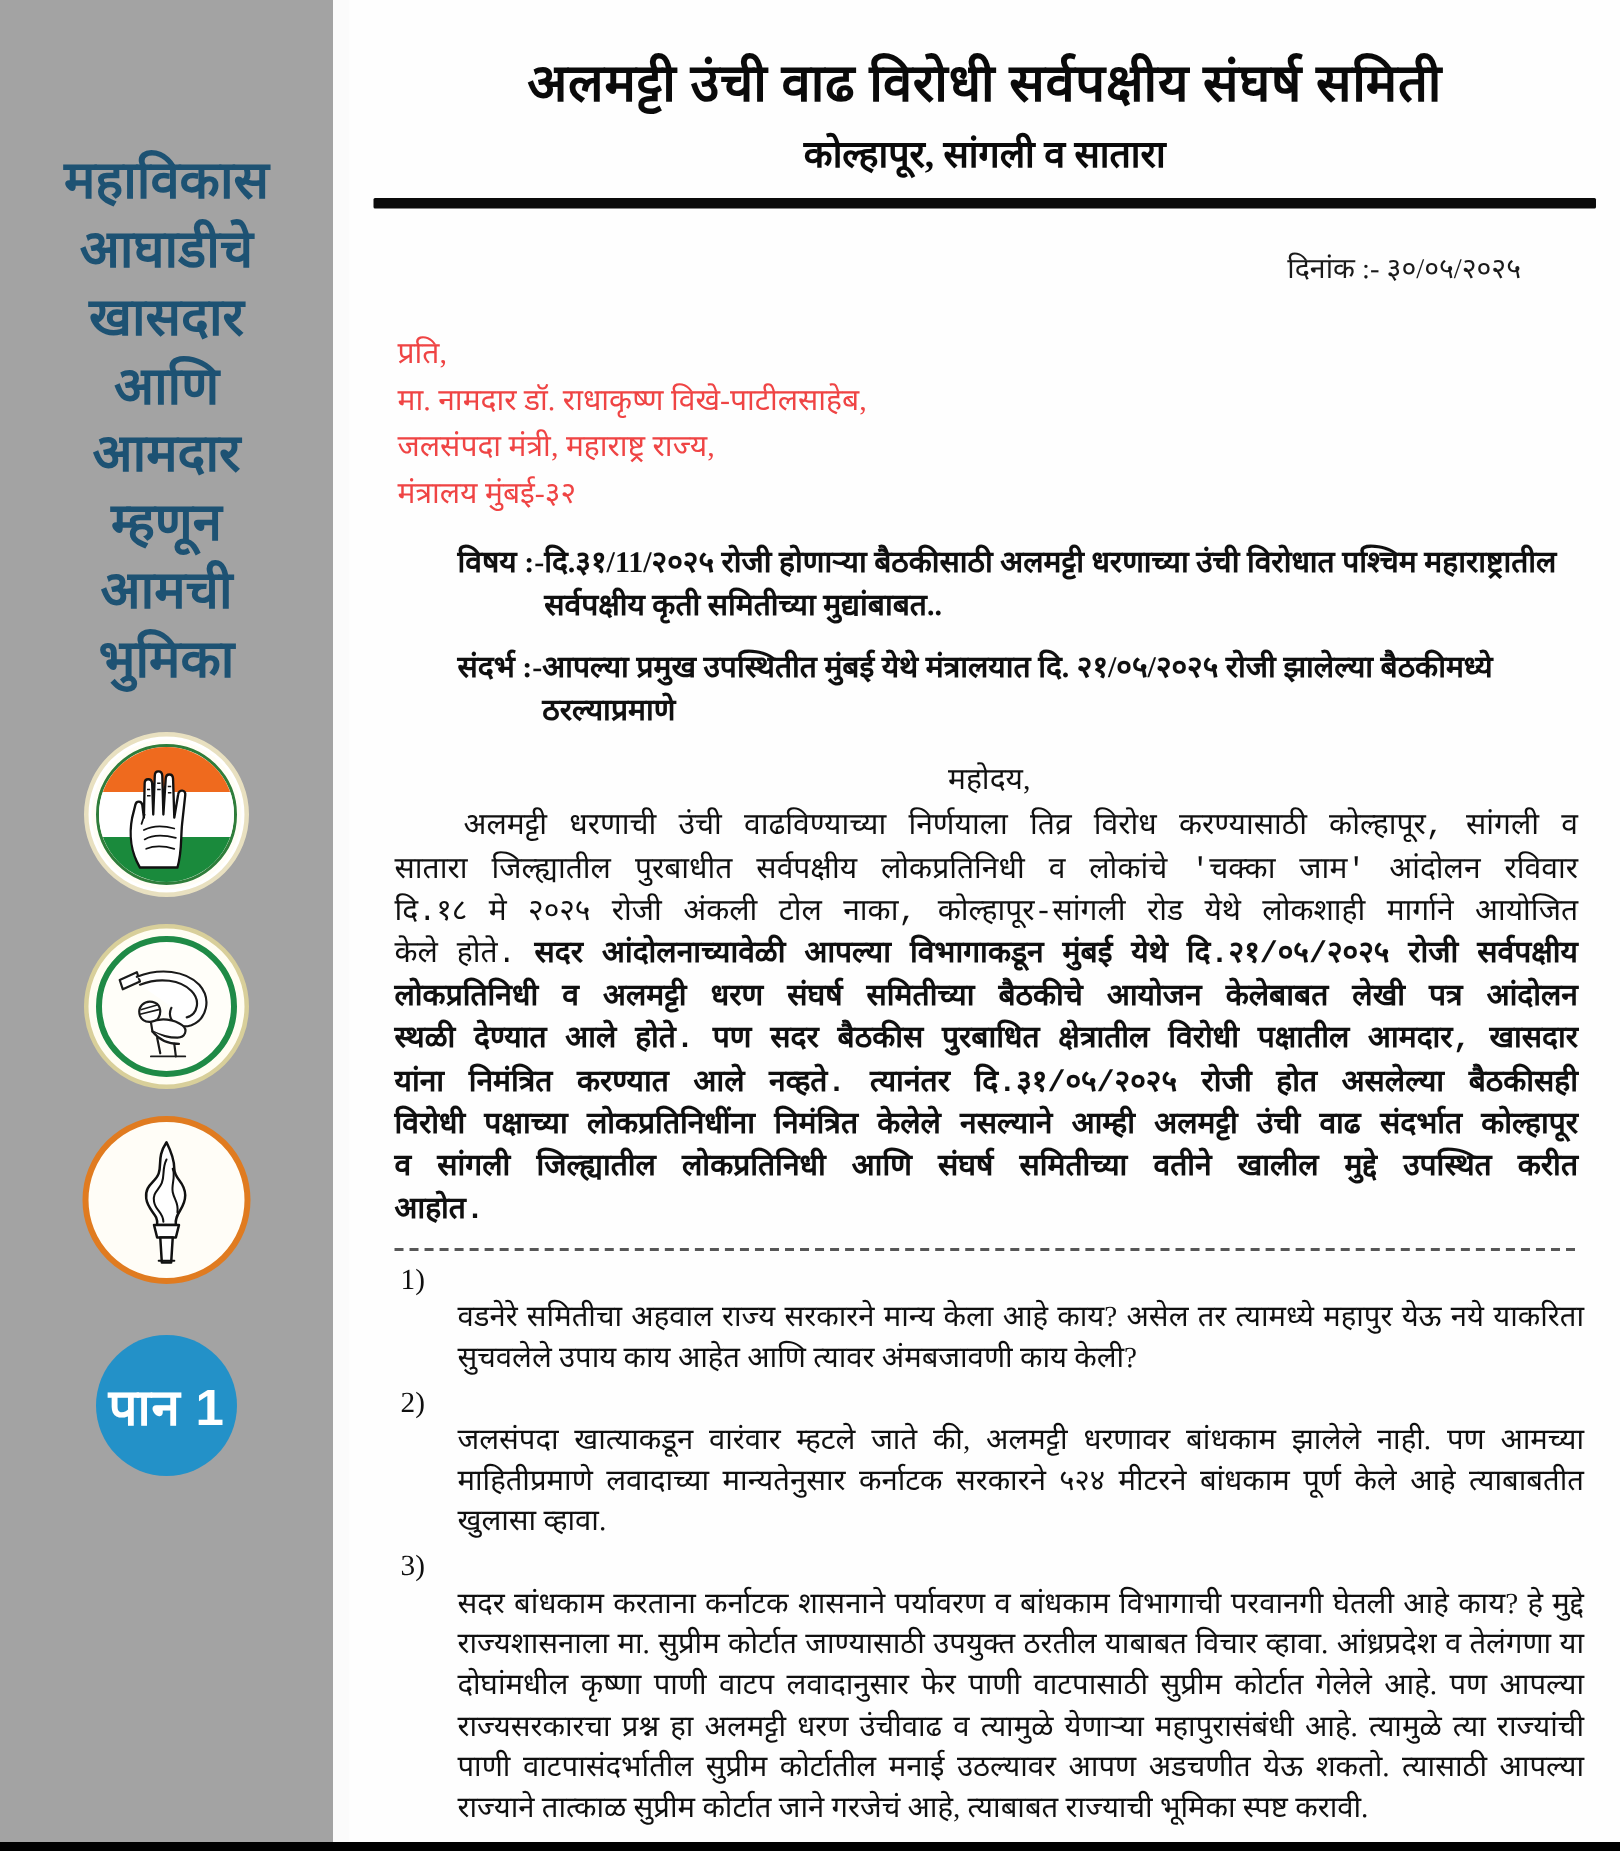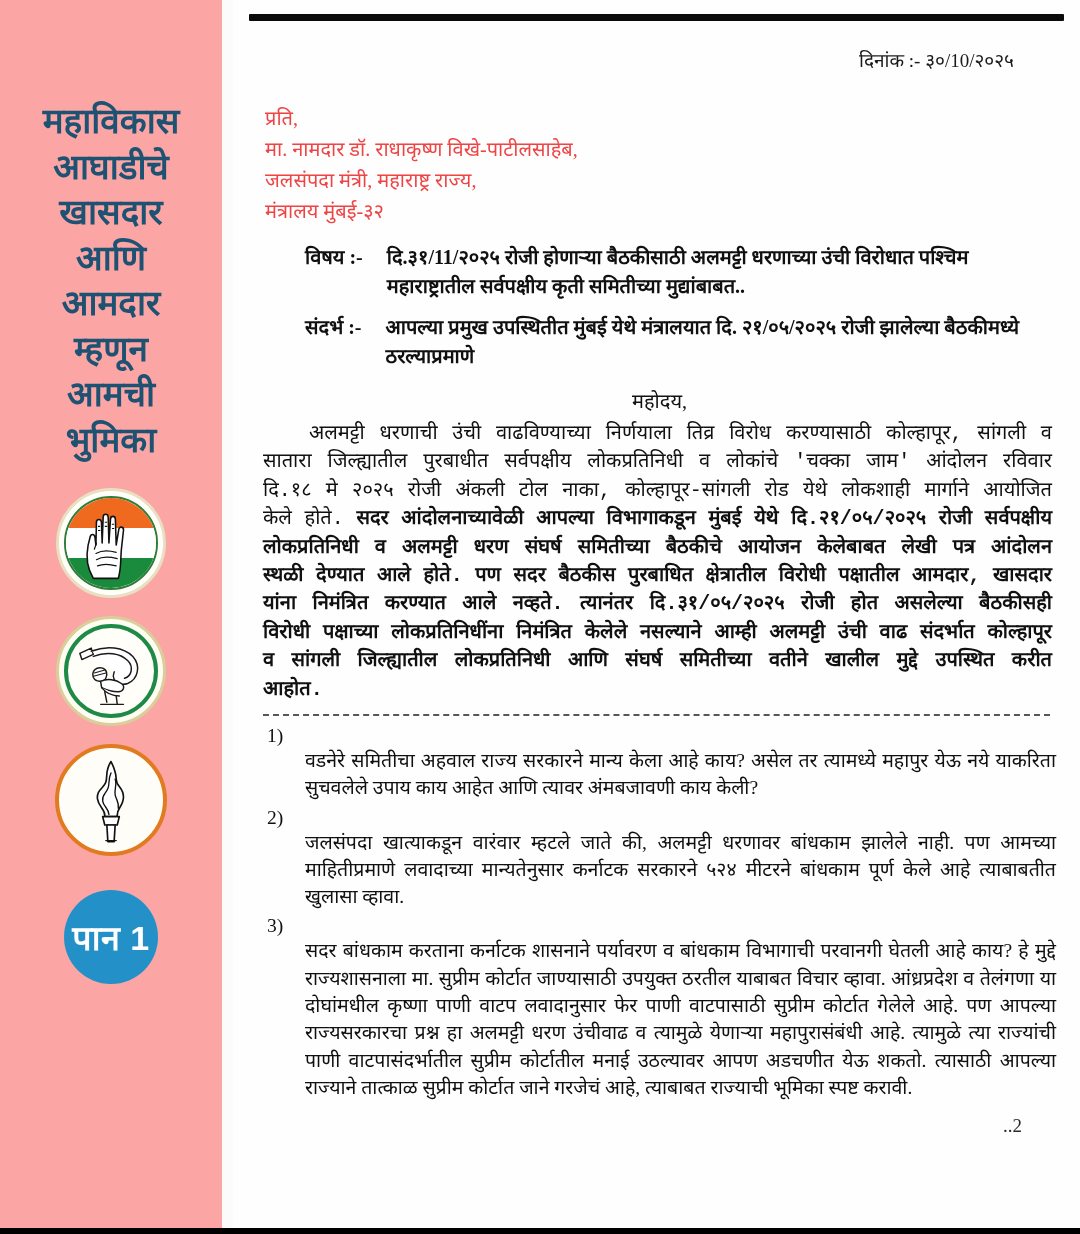--- a/index.html
+++ b/index.html
@@ -7,21 +7,21 @@
     width:1080px;height:1234px;
     background:#ffffff;
     font-family:"Liberation Sans","DejaVu Sans",sans-serif;
     overflow:hidden;
   }
   .screen{position:relative;width:1080px;height:1234px;background:#fdfdfd;}
 
   
   .sidebar{
     position:absolute;left:0;top:0;width:222px;height:1228px;
-    background:#fca5a5;
+    background:#a3a3a3;
     display:flex;flex-direction:column;align-items:center;
   }
   .sb-headline{
     margin-top:98px;
     width:200px;
     text-align:center;
     color:#1d5273;
     font-size:35px;
     line-height:1.30;
     font-weight:700;
@@ -102,21 +102,21 @@
   }
 
   .addr{
     margin-top:30px;padding-left:8px;
     font-size:20px;line-height:1.55;color:#ef4444;
     font-family:"Liberation Serif","DejaVu Serif",serif;
   }
 
   .refblock{margin-top:16px;padding-left:48px;}
   .refrow{
-    display:flex;align-items:flex-start;gap:24px;
+    display:flex;align-items:flex-start;gap:0;
     font-size:20px;line-height:1.45;font-weight:700;color:#101010;
     font-family:"Liberation Serif","DejaVu Serif",serif;
     margin-bottom:12px;
   }
   .reflabel{white-space:nowrap;}
   .reftext{flex:1;}
 
   .salute{
     margin-top:16px;padding-left:6px;
     font-size:20px;color:#111;
@@ -257,27 +257,31 @@
 
     </div>
 
     <div class="page-badge">पान 1</div>
   </div>
 
   <div class="doc-edge"></div>
 
   <div class="doc">
 
+    <div class="letterhead">
+      <div class="lh-title">अलमट्टी उंची वाढ विरोधी सर्वपक्षीय संघर्ष समिती</div>
+      <div class="lh-sub">कोल्हापूर, सांगली व सातारा</div>
+    </div>
     <div style="padding:0 16px;">
       <div class="lh-rule"></div>
     </div>
 
     <div class="body-area">
 
-      <div class="date-line">दिनांक :- ३०/10/२०२५</div>
+      <div class="date-line">दिनांक :- ३०/०५/२०२५</div>
 
       <div class="addr">
         <div>प्रति,</div>
         <div>मा. नामदार डॉ. राधाकृष्ण विखे-पाटीलसाहेब,</div>
         <div>जलसंपदा मंत्री, महाराष्ट्र राज्य,</div>
         <div>मंत्रालय मुंबई-३२</div>
       </div>
 
       <div class="refblock">
         <div class="refrow">

